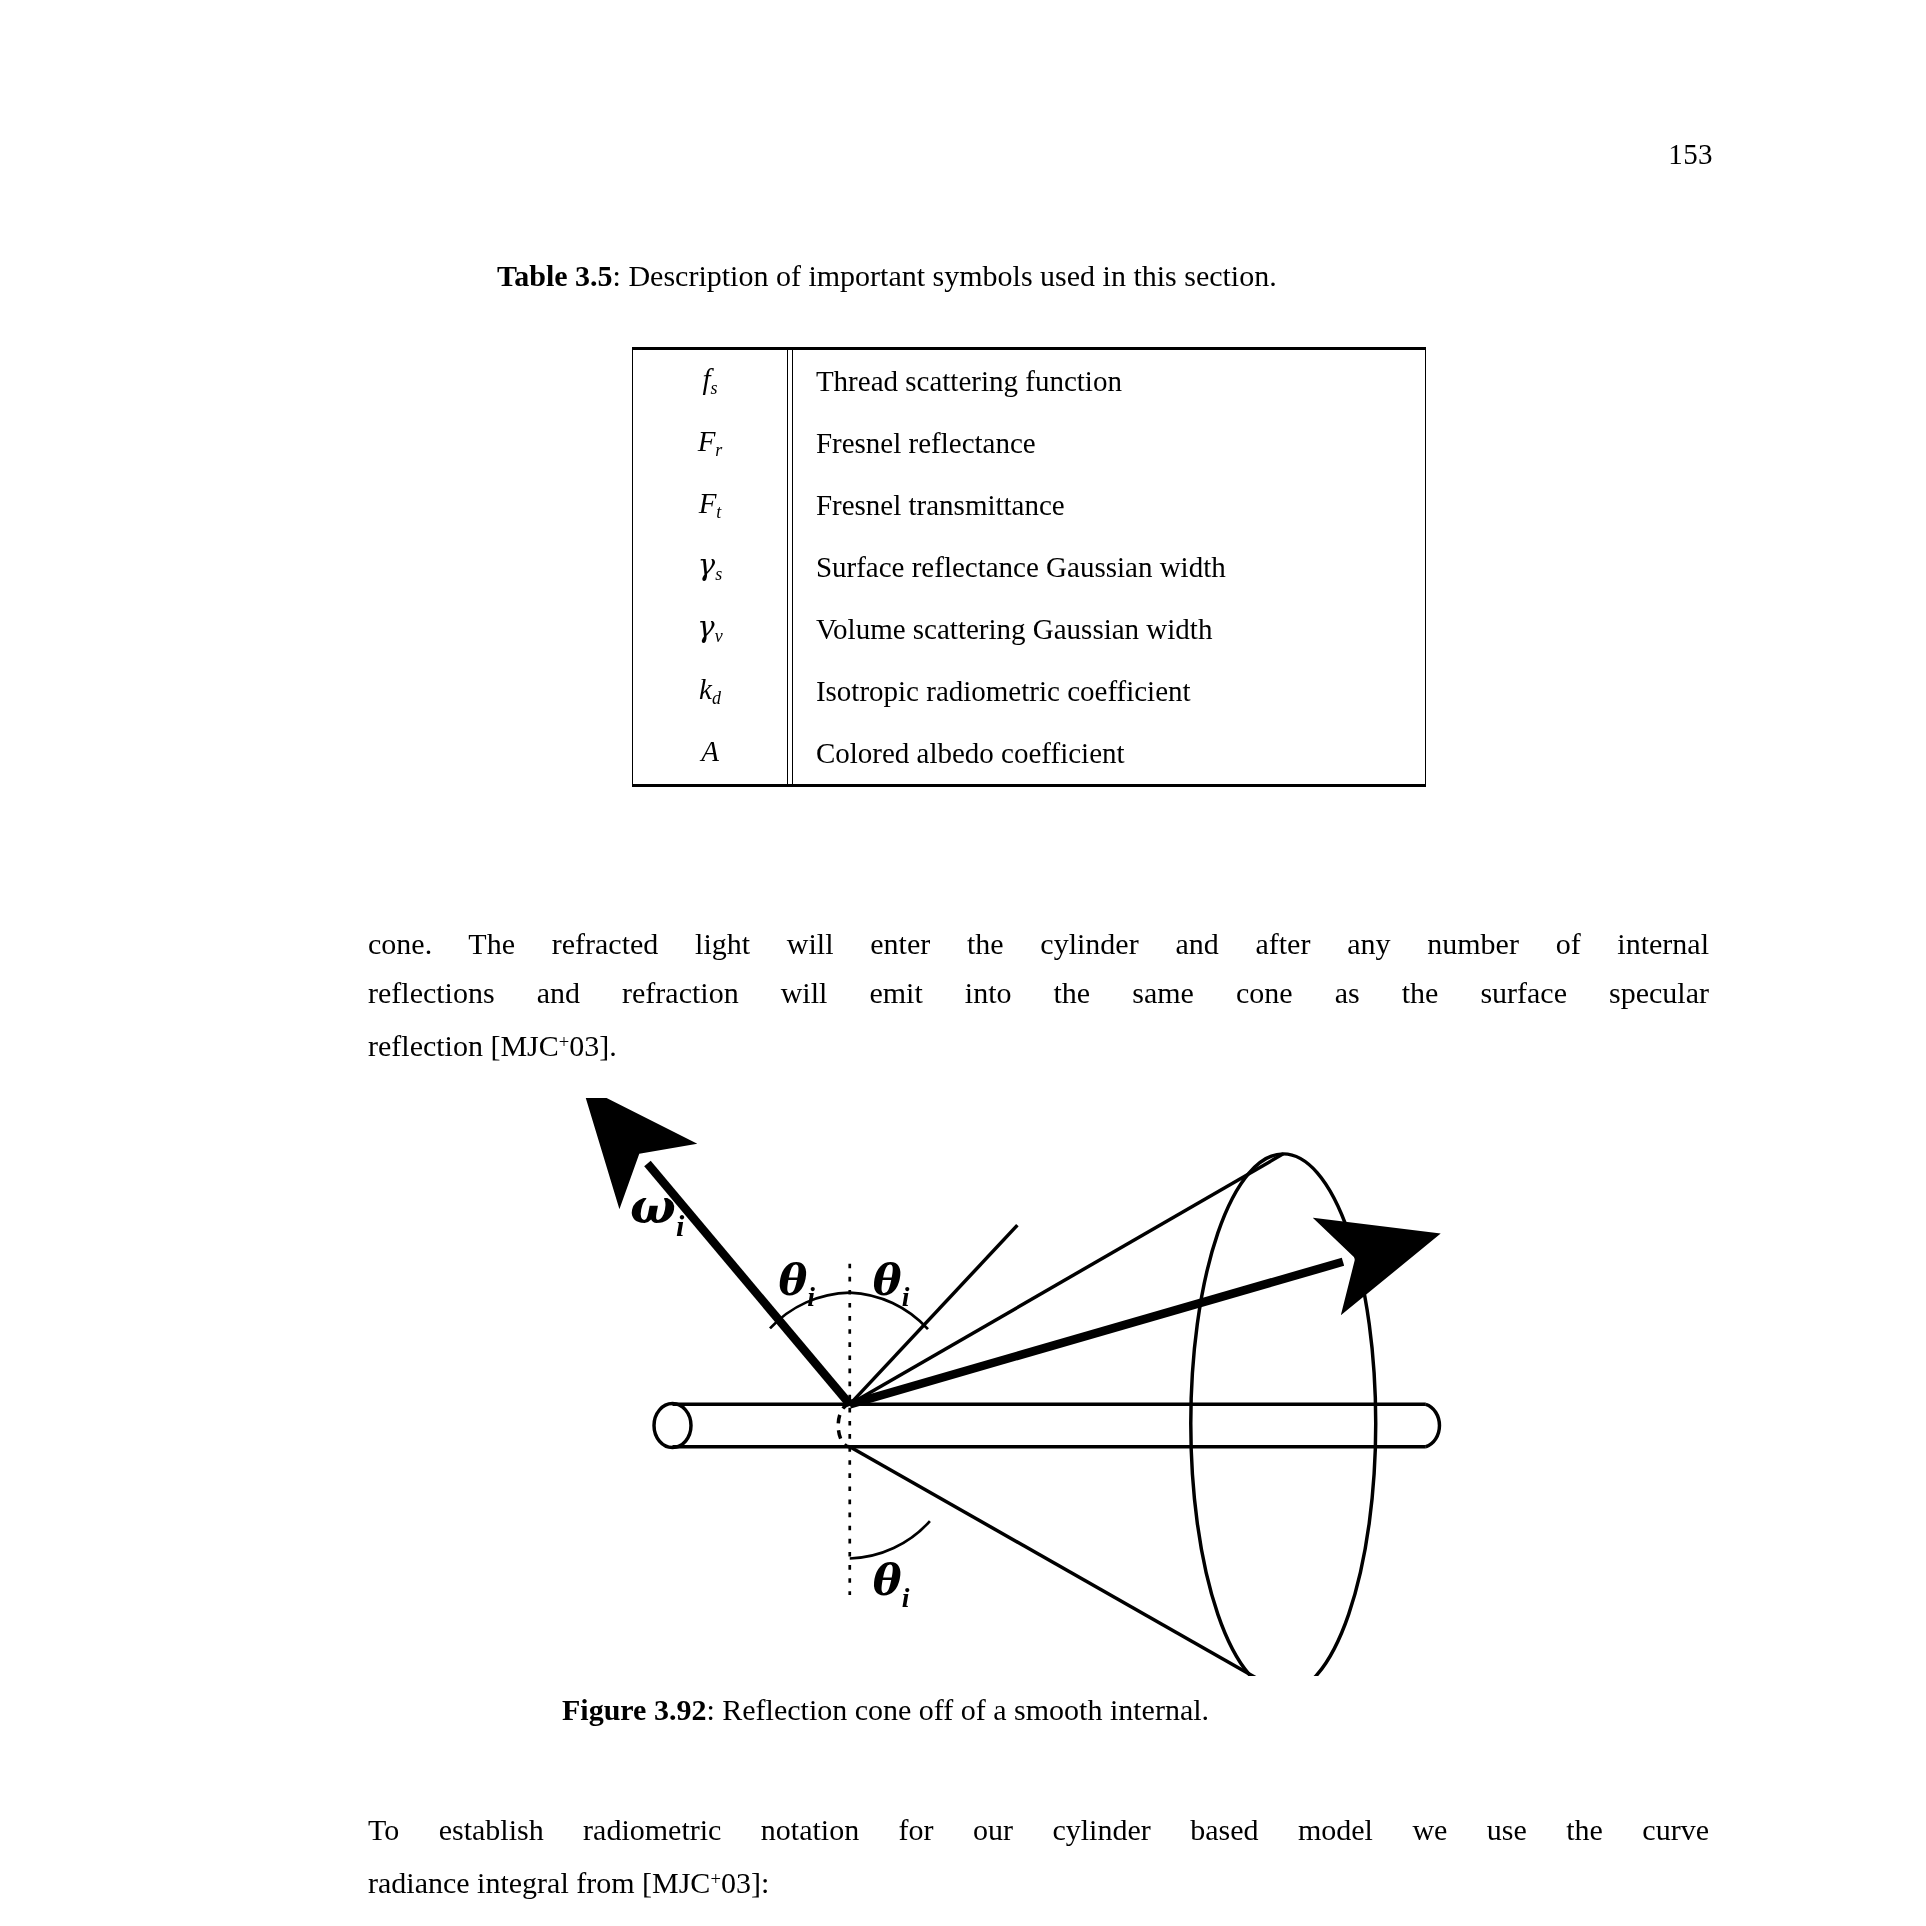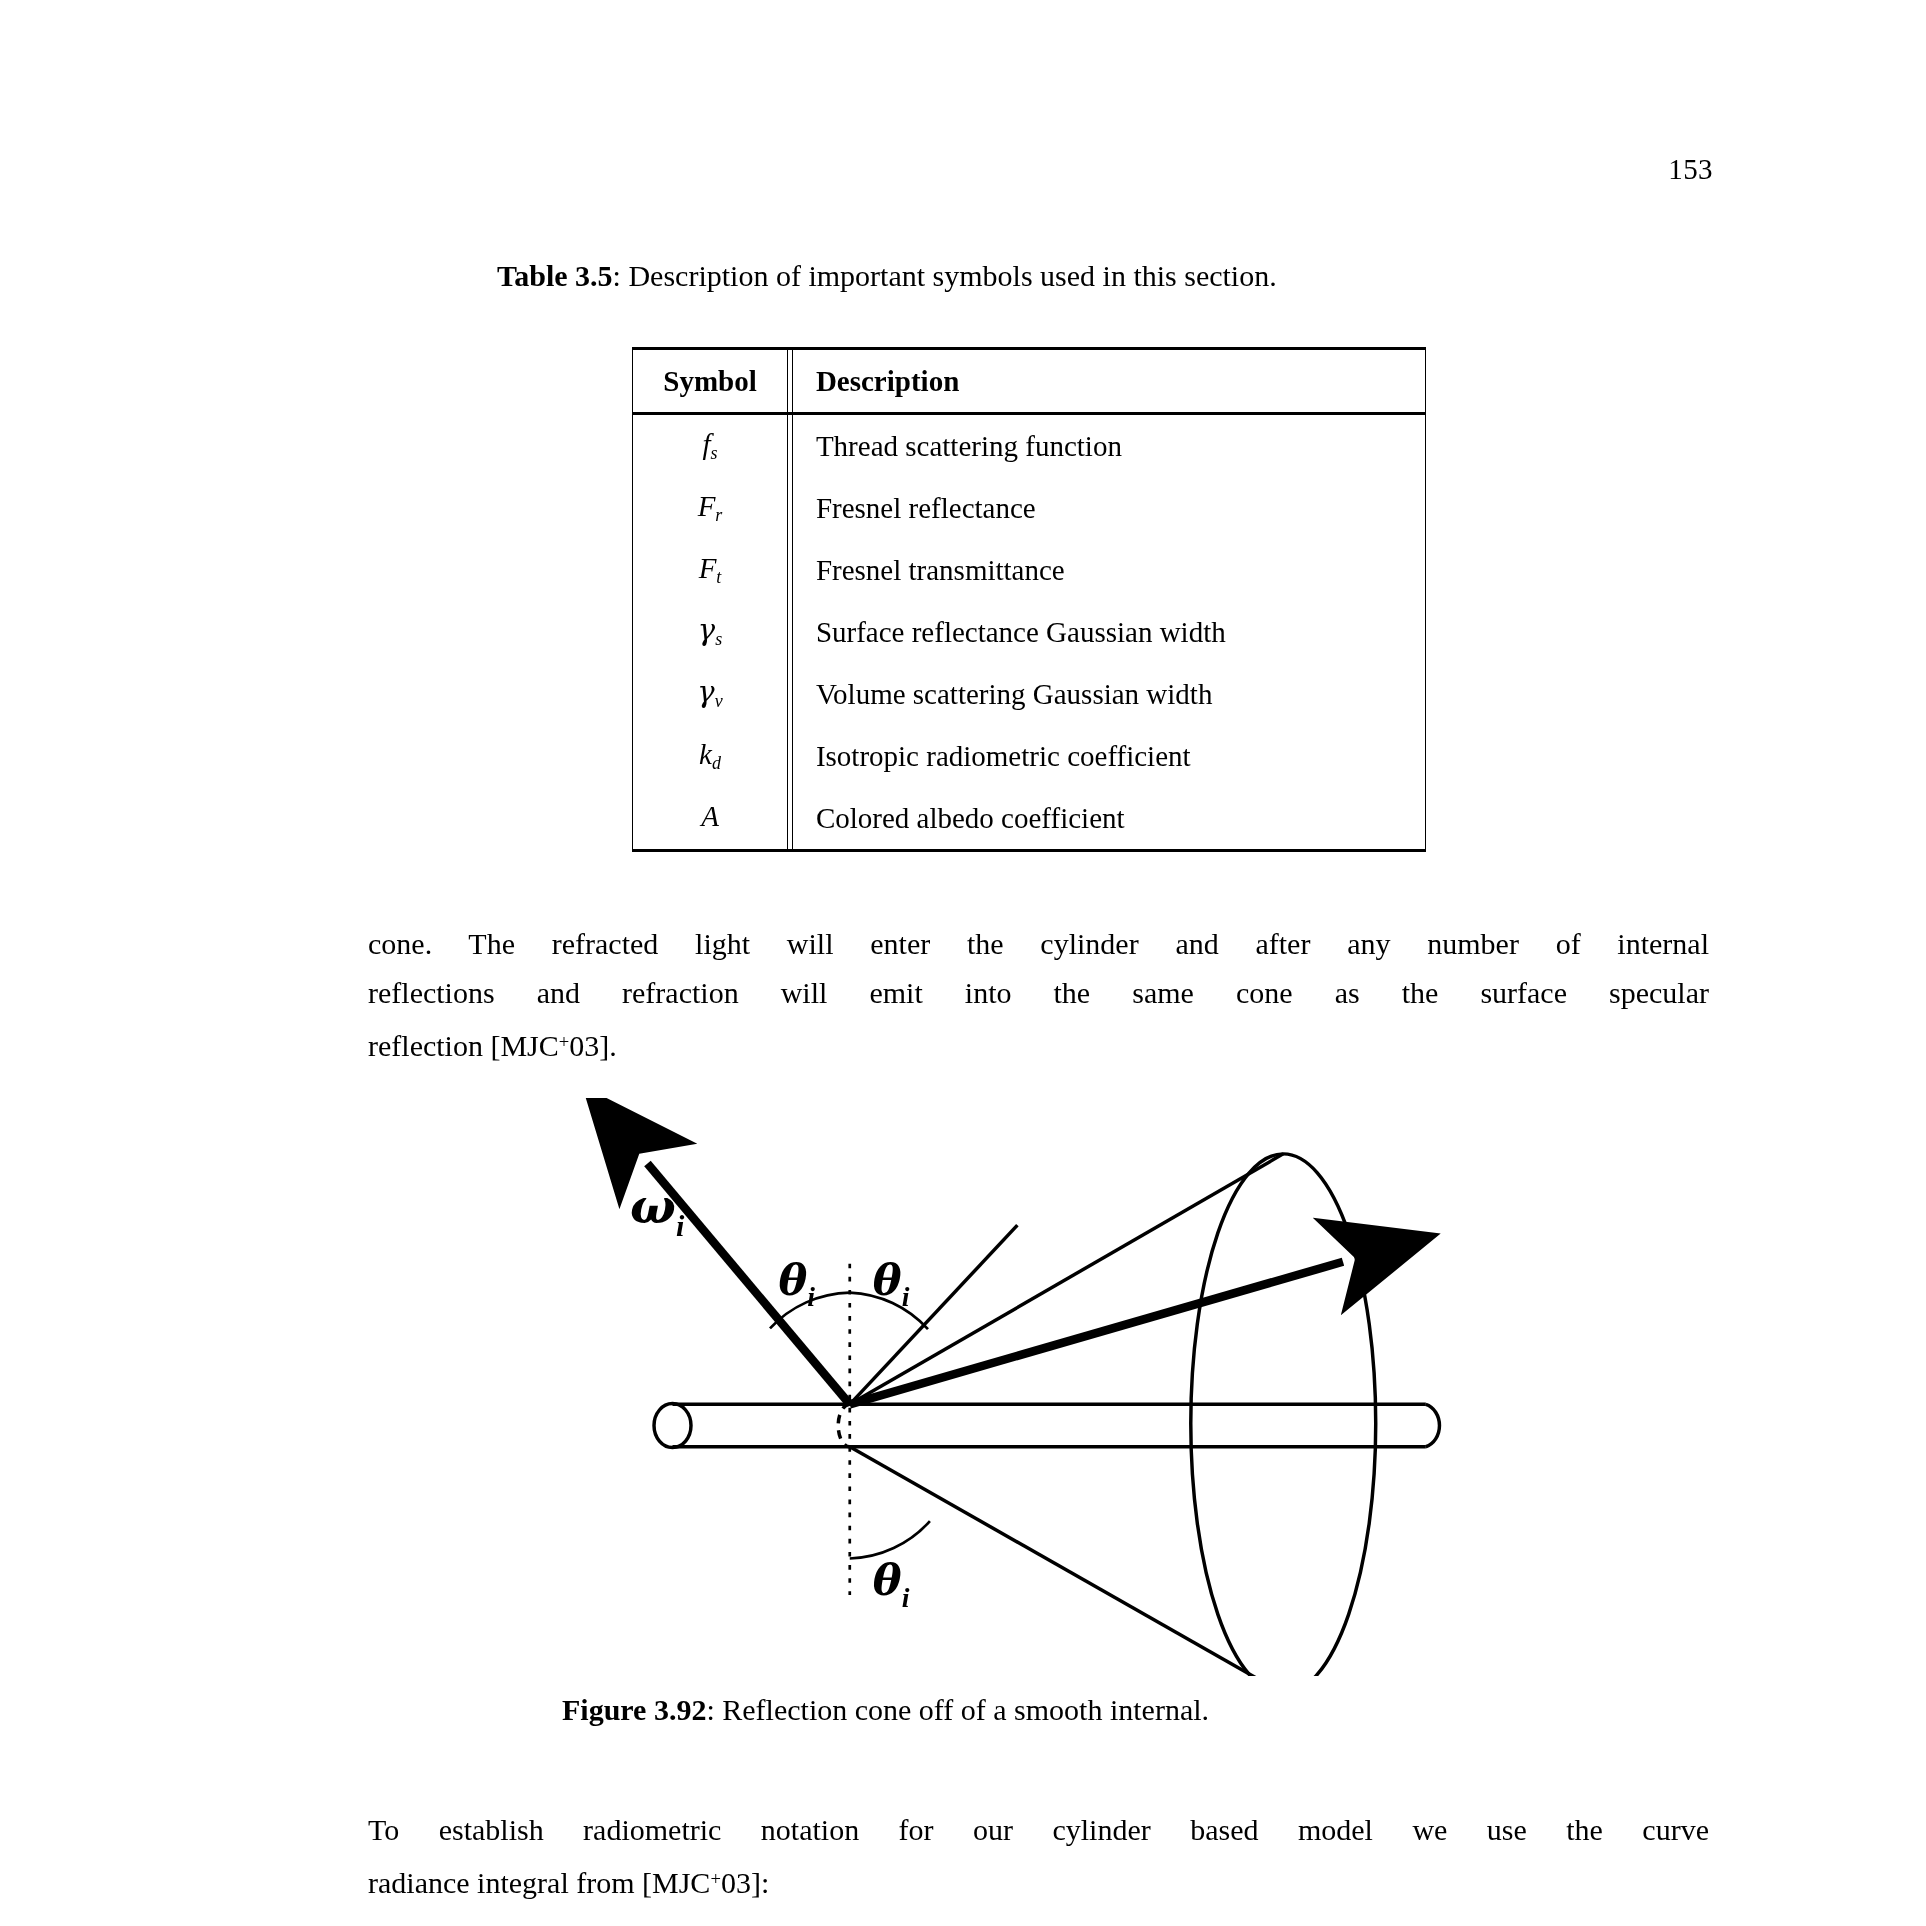--- a/index.html
+++ b/index.html
@@ -19,21 +19,21 @@
     position: absolute;
     left: 0; top: 0;
     width: 1965px;
     height: 2542px;
   }
 
   
   .folio {
     position: absolute;
     right: 252px;
-    top: 155px;
+    top: 140px;
     font-size: 29px;
     line-height: 1;
     letter-spacing: 0.4px;
   }
 
   
   .table-caption {
     position: absolute;
     left: 497px;
     top: 261px;
@@ -136,25 +136,20 @@
 <div class="page">
 
   <div class="folio">153</div>
 
   <div class="table-caption">
     <span class="lead">Table 3.5</span><span>: Description of important symbols used in this section.</span>
   </div>
 
   <table class="symtable">
     <tbody>
-        <tr class="rule-top">
-      <td class="col-sym outer-l hdr">Symbol</td>
-      <td class="vsep"></td>
-      <td class="col-desc outer-r hdr">Description</td>
-    </tr>
     <tr class="rule-mid">
       <td class="col-sym outer-l"><span class="mathi">f</span><span class="sub">s</span></td>
       <td class="vsep"></td>
       <td class="col-desc outer-r">Thread scattering function</td>
     </tr>
     <tr>
       <td class="col-sym outer-l"><span class="mathi">F</span><span class="sub">r</span></td>
       <td class="vsep"></td>
       <td class="col-desc outer-r">Fresnel reflectance</td>
     </tr>

